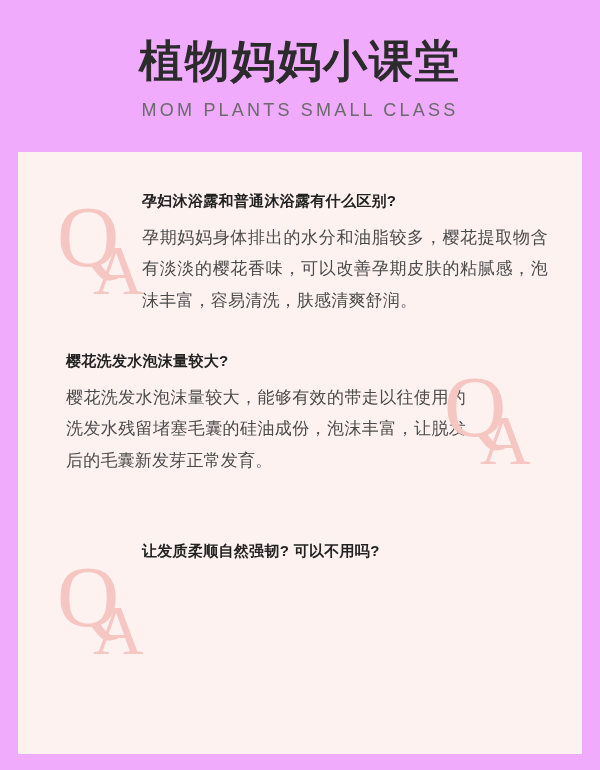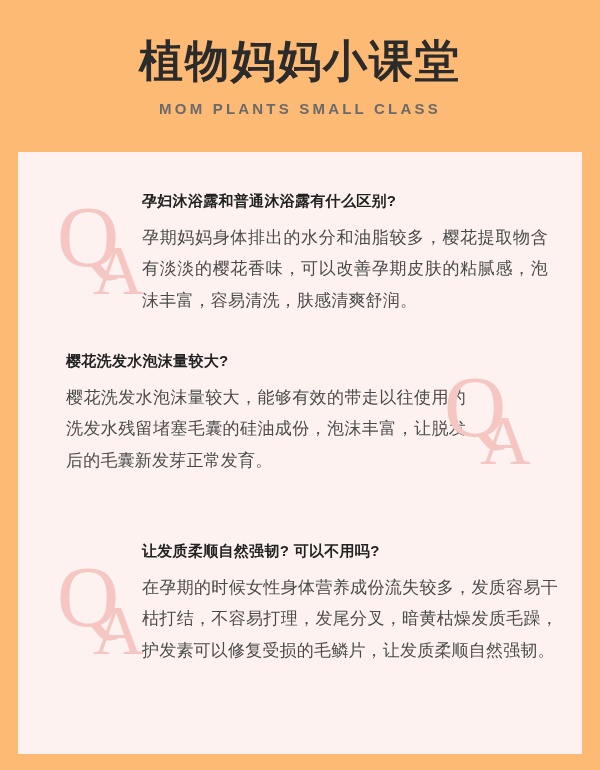--- a/index.html
+++ b/index.html
@@ -10,41 +10,41 @@
     width: 600px;
     height: 770px;
     background: #fbe4e0;
     font-family: "Liberation Sans", sans-serif;
     overflow: hidden;
   }
   .page {
     position: relative;
     width: 600px;
     height: 770px;
-    background: #fdba74;
+    background: #f0abfc;
     box-sizing: border-box;
   }
   .header {
     padding-top: 36px;
     text-align: center;
   }
   .header-title {
     font-family: "Liberation Sans", sans-serif;
     font-size: 44px;
     font-weight: bold;
     letter-spacing: 2px;
     color: #2b2b2b;
     line-height: 1.15;
   }
   .header-subtitle {
     margin-top: 13px;
-    font-size: 15px;
+    font-size: 18px;
     letter-spacing: 3.2px;
     color: #6a6a6a;
-    font-weight: bold;
+    font-weight: normal;
   }
   .content-card {
     position: absolute;
     left: 18px;
     top: 152px;
     width: 564px;
     height: 602px;
     background: #fdf2f0;
     box-sizing: border-box;
   }
@@ -145,18 +145,17 @@
       </div>
     </div>
 
     <div class="qa-block" id="block-3">
       <div class="qa-watermark">
         <span class="q">Q</span>
         <span class="a">A</span>
       </div>
       <div class="qa-body">
         <div class="qa-question">让发质柔顺自然强韧? 可以不用吗?</div>
-        <div class="qa-answer">在孕期的时候女性身体营养成份流失较多，发质容易干枯打结，不容易打理，发尾分叉，暗黄枯燥发质毛躁，护发素可以修复受损的毛鳞片，让发质柔顺自然强韧。</div>
       </div>
     </div>
 
   </div>
 </div>
 
 </body></html>

